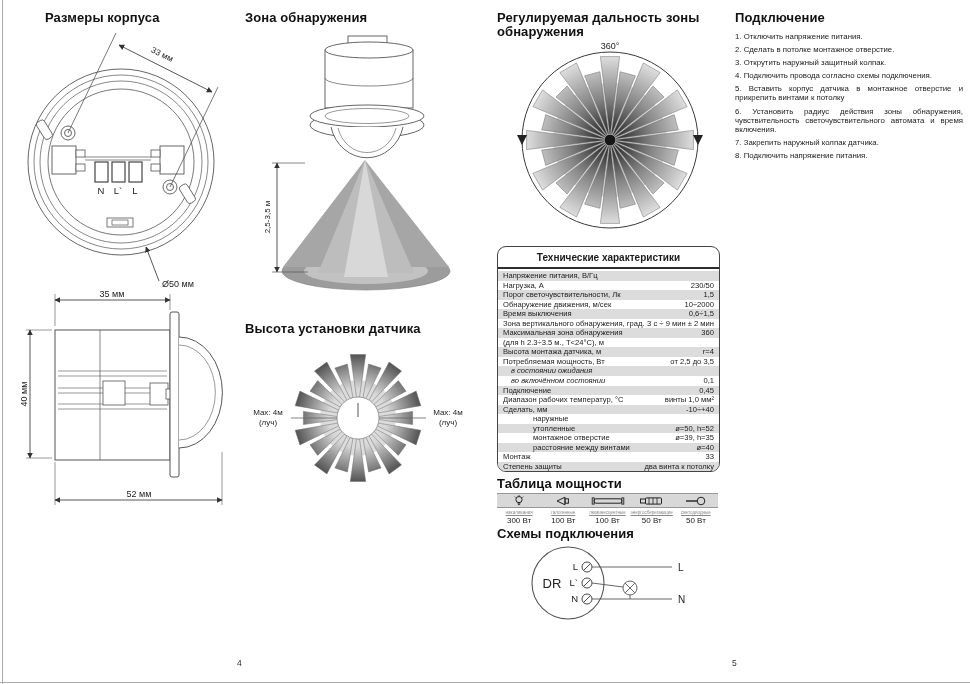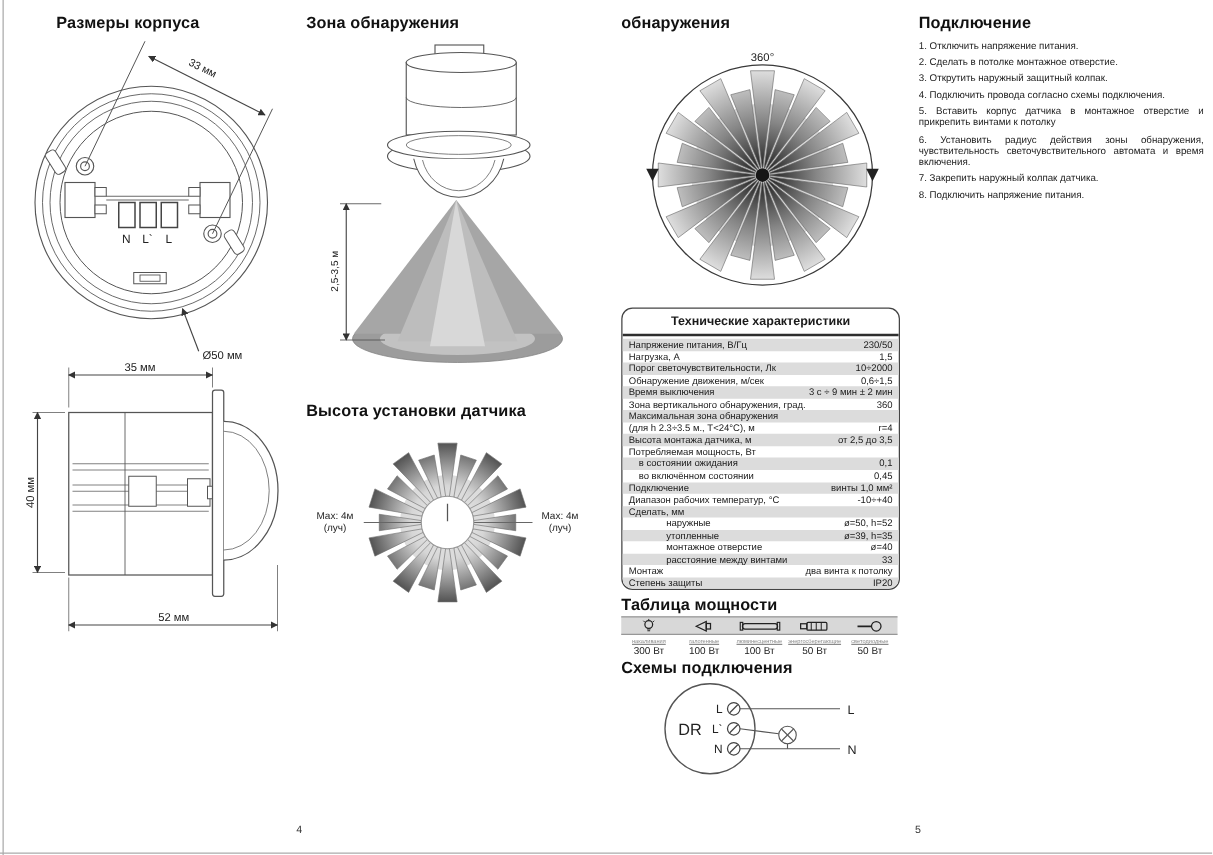--- a/index.html
+++ b/index.html
@@ -5,25 +5,25 @@
   html,body{margin:0;padding:0;background:#fff;}
   #page{position:relative;width:970px;height:684px;background:#ffffff;overflow:hidden;
         font-family:"Liberation Sans",sans-serif;color:#1a1a1a;}
   .abs{position:absolute;}
   .h1{font-size:13px;font-weight:bold;color:#111;line-height:14px;letter-spacing:.1px;}
   .edge{background:#ababab;}
   
   .panel{border:1.3px solid #444;border-radius:9px;background:#fff;overflow:hidden;}
   .panel-title{text-align:center;font-weight:bold;font-size:10px;padding:5px 0 4px;border-bottom:2px solid #2e2e2e;}
   .rows{padding-top:2px;}
-  .trow{display:flex;justify-content:space-between;height:9.55px;line-height:9.55px;font-size:7.6px;padding:0 5px;white-space:nowrap;}
+  .trow{display:flex;justify-content:space-between;height:9.55px;line-height:9.55px;font-size:7.6px;padding:0 5px;white-space:nowrap;flex-direction:column;}
   .trow.shade{background:#dcdcdc;}
   .trow .lbl{text-align:left;}
   .trow .val{text-align:right;padding-left:10px;}
-  .trow.ind1 .lbl{padding-left:8px;}
+  .trow.ind1 .lbl{padding-left:8px;font-style:italic;}
   .trow.ind2 .lbl{padding-left:30px;}
   
   .power-band{display:flex;background:#d8d8d8;border-top:1px solid #979797;border-bottom:1px solid #979797;height:13px;align-items:center;}
   .pcell{flex:1;display:flex;justify-content:center;align-items:center;}
   .plabels{display:flex;height:8px;}
   .plabels .pcell{font-size:4.5px;color:#8a8a8a;overflow:hidden;text-decoration:underline;}
   .pvalues{display:flex;}
   .pvalues .pcell{font-size:8px;color:#222;}
   
   .steps{width:228px;font-size:7.8px;line-height:9.1px;text-align:justify;color:#222;}
@@ -197,20 +197,21 @@
     <line x1="291" y1="418" x2="426" y2="418" stroke="#666" stroke-width="0.8"></line>
     <circle cx="358" cy="418" r="21" fill="#fff" stroke="#999" stroke-width="0.9"></circle>
     <line x1="358" y1="417" x2="358" y2="403" stroke="#555" stroke-width="1"></line>
     <text x="268" y="415" font-size="8" text-anchor="middle">Max: 4м</text>
     <text x="268" y="425" font-size="8" text-anchor="middle">(луч)</text>
     <text x="448" y="415" font-size="8" text-anchor="middle">Max: 4м</text>
     <text x="448" y="425" font-size="8" text-anchor="middle">(луч)</text>
   </svg>
 
   <div class="abs h1" style="left:497px;top:11px">
+    <div>Регулируемая дальность зоны</div>
     <div>обнаружения</div>
   </div>
 
   <svg class="abs" style="left:505px;top:38px" width="210" height="200" viewBox="505 38 210 200">
     <defs>
       <radialGradient id="g360" gradientUnits="userSpaceOnUse" cx="610" cy="140" r="86">
         <stop offset="0" stop-color="#141414"></stop>
         <stop offset="0.5" stop-color="#868686"></stop>
         <stop offset="1" stop-color="#e3e3e3"></stop>
       </radialGradient>

